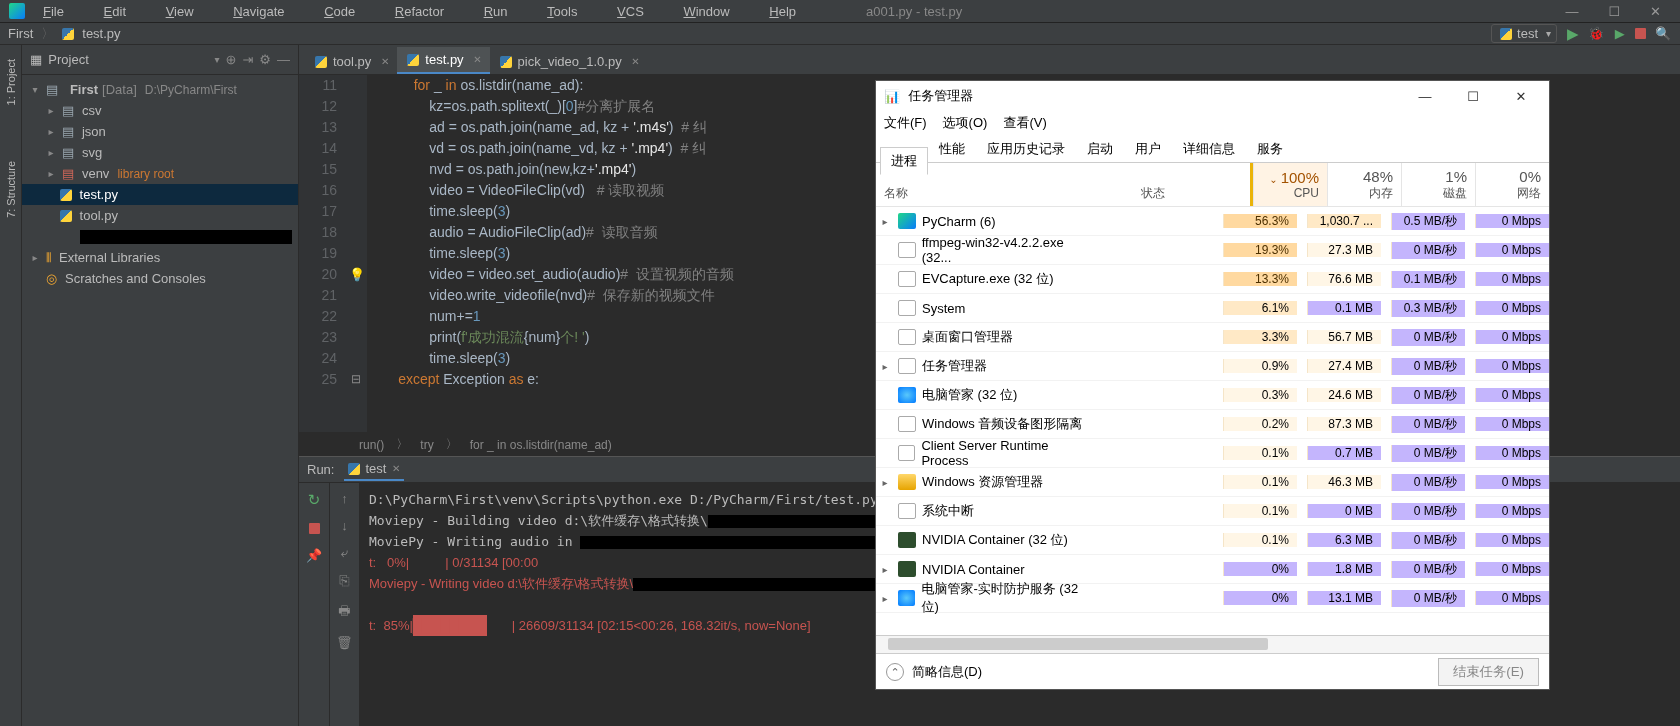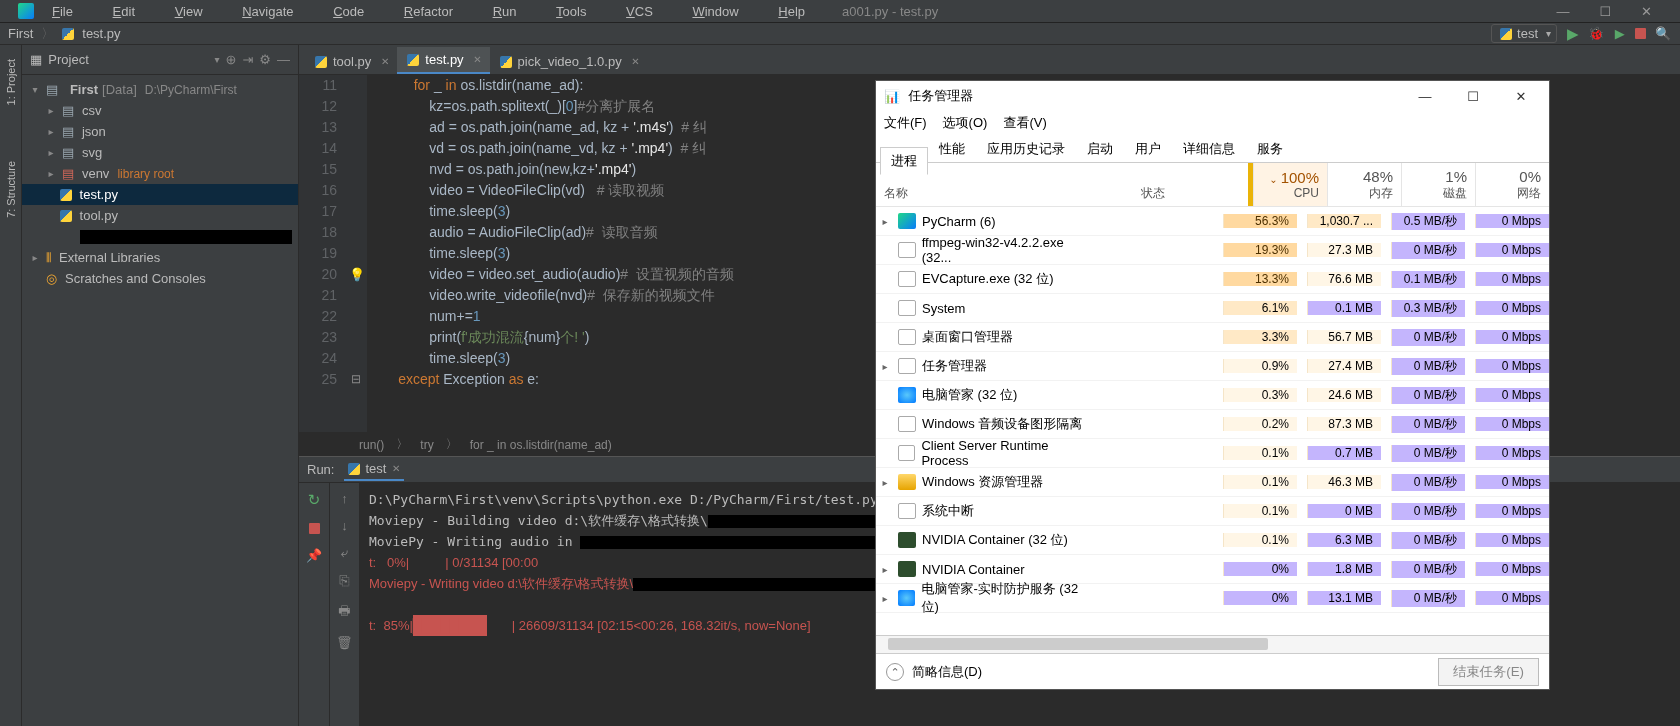--- a/index.html
+++ b/index.html
@@ -1,24 +1,24 @@
 <!DOCTYPE html>
 <html><head>
 <meta charset="utf-8">
 <style>
   * { margin: 0; padding: 0; box-sizing: border-box; font-family: "Segoe UI", Arial, sans-serif; }
   body { background: #000; width: 1680px; height: 726px; overflow: hidden; position: relative; font-size: 13px; }
 
   
   .ide { position: absolute; left: 0; top: 0; width: 1680px; height: 726px; background: #2b2b2b; color: #bbb; }
 
-  .menubar { height: 23px; background: #3c3f41; display: flex; align-items: center; padding: 0 18px; gap: 18px; color: #bbb; font-size: 13px; border-bottom: 1px solid #222; }
+  .menubar { height: 23px; background: #3c3f41; display: flex; align-items: center; padding: 0 9px; gap: 18px; color: #bbb; font-size: 13px; border-bottom: 1px solid #222; }
   .menubar .logo { width: 16px; height: 16px; background: linear-gradient(135deg,#21d789,#087cfa); border-radius: 2px; }
   .menubar span u { text-decoration: underline; }
-  .menubar .title { margin-left: 19px; color: #888; }
+  .menubar .title { margin-left: 52px; color: #888; }
   .menubar .wbtns { margin-left: auto; display: flex; gap: 30px; padding-right: 10px; color: #999; }
 
   .navbar { height: 22px; background: #3c3f41; display: flex; align-items: center; padding: 0 8px; gap: 8px; border-bottom: 1px solid #2b2b2b; font-size: 13px; }
   .navbar .crumb { color: #bbb; }
   .navbar .sep { color: #666; }
   .navbar .right { margin-left: auto; display: flex; align-items: center; gap: 10px; }
   .run-cfg { border: 1px solid #555; padding: 1px 18px 1px 8px; border-radius: 3px; display: flex; align-items: center; gap: 5px; position: relative; }
   .run-cfg::after { content: "▾"; position: absolute; right: 5px; color: #aaa; font-size: 10px; }
   .pyicon { width: 12px; height: 12px; background: linear-gradient(135deg,#3776ab 50%,#ffd43b 50%); border-radius: 2px; }
   .tri-green { color: #59a869; font-size: 15px; }
@@ -79,21 +79,21 @@
   .tm-title { height: 30px; display: flex; align-items: center; padding: 0 8px; gap: 8px; }
   .tm-title .t { flex: 1; }
   .tm-title .wb { width: 40px; text-align: center; color: #333; font-size: 13px; }
   .tm-menu { height: 24px; display: flex; align-items: center; gap: 16px; padding: 0 8px; }
   .tm-tabs { height: 28px; display: flex; align-items: flex-end; padding: 0 4px; border-bottom: 1px solid #ccc; gap: 0; }
   .tm-tab { padding: 4px 10px; border: 1px solid transparent; border-bottom: none; }
   .tm-tab.active { border-color: #ccc; background: #fff; border-bottom: 1px solid #fff; position: relative; top: 13px; }
 
   .tm-head { display: flex; height: 44px; border-bottom: 1px solid #e5e5e5; }
   .tm-head .hname { flex: 1; display: flex; align-items: flex-end; padding: 0 8px 4px; color: #555; font-size: 12px; }
-  .tm-head .hstat { width: 120px; display: flex; align-items: flex-end; padding: 0 8px 4px; color: #555; font-size: 12px; border-right: 5px solid #eab308; }
+  .tm-head .hstat { width: 120px; display: flex; align-items: flex-end; padding: 0 8px 4px; color: #555; font-size: 12px; border-right: 3px solid #eab308; }
   .tm-head .hcol { width: 74px; text-align: right; padding: 4px 8px; font-size: 12px; border-left: 1px solid #e5e5e5; display: flex; flex-direction: column; justify-content: center; }
   .tm-head .hcol .pct { font-size: 15px; color: #555; }
   .tm-head .hcol .lbl { color: #555; }
   .tm-head .hot { background: #fff3e4; }
   .tm-head .hot .pct { color: #a35200; }
   .tm-head .arrow { font-size: 10px; margin-right: 3px; }
 
   .tm-rows { flex: 1; overflow: hidden; }
   .tm-row { display: flex; height: 29px; align-items: center; border-bottom: 1px solid #f2f2f2; }
   .tm-row .exp { width: 18px; text-align: center; color: #666; font-size: 10px; }

